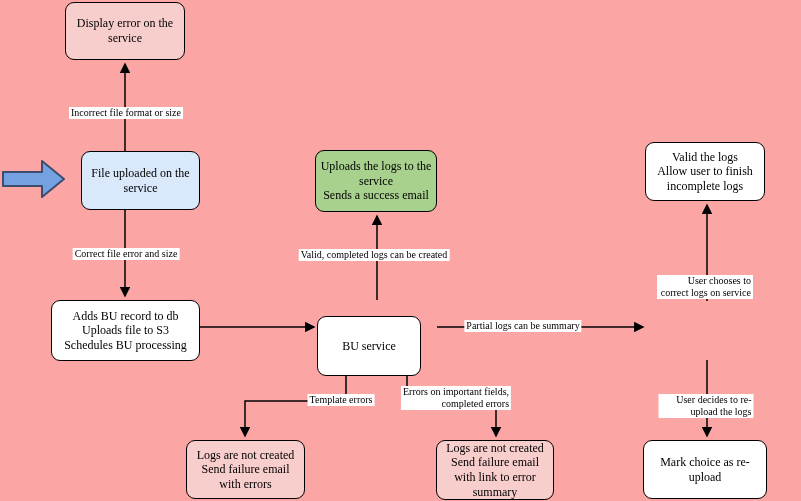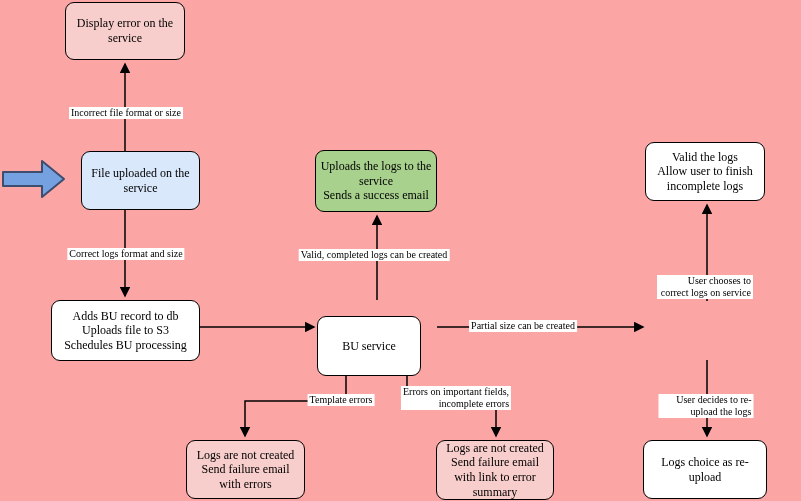--- a/index.html
+++ b/index.html
@@ -75,43 +75,43 @@
     <span class="node-text">BU service</span>
   </div>
 
   <div class="node fill-white" style="left:645px; top:142px; width:120px; height:59px;">
     <span class="node-text">Valid the logs
 Allow user to finish incomplete logs</span>
   </div>
 
 
   <div class="node fill-white" style="left:643px; top:440px; width:124px; height:59px;">
-    <span class="node-text">Logs choice as re-upload</span>
+    <span class="node-text">Mark choice as re-upload</span>
   </div>
 
   <div class="node fill-pink" style="left:186px; top:440px; width:119px; height:59px;">
     <span class="node-text">Logs are not created
 Send failure email with errors</span>
   </div>
 
   <div class="node fill-pink" style="left:436px; top:440px; width:118px; height:60px;">
     <span class="node-text">Logs are not created
 Send failure email with link to error summary</span>
   </div>
 
   <div class="elabel" style="left:126px; top:107px;">Incorrect file format or size</div>
 
-  <div class="elabel" style="left:126px; top:248px;">Correct logs format and size</div>
+  <div class="elabel" style="left:126px; top:248px;">Correct file error and size</div>
 
   <div class="elabel" style="left:374px; top:249px;">Valid, completed logs can be created</div>
 
-  <div class="elabel" style="left:523px; top:320px;">Partial size can be created</div>
+  <div class="elabel" style="left:523px; top:320px;">Partial logs can be summary</div>
 
   <div class="elabel" style="left:341px; top:394px;">Template errors</div>
 
   <div class="elabel" style="left:456px; top:386px;">Errors on important fields,
-incomplete errors</div>
+completed errors</div>
 
   <div class="elabel" style="left:705px; top:247px;margin-top:28px;">User chooses to correct logs on service</div>
 
   <div class="elabel" style="left:706px; top:394px;">User decides to re-upload the logs</div>
 
 </div>
 
 </body></html>

